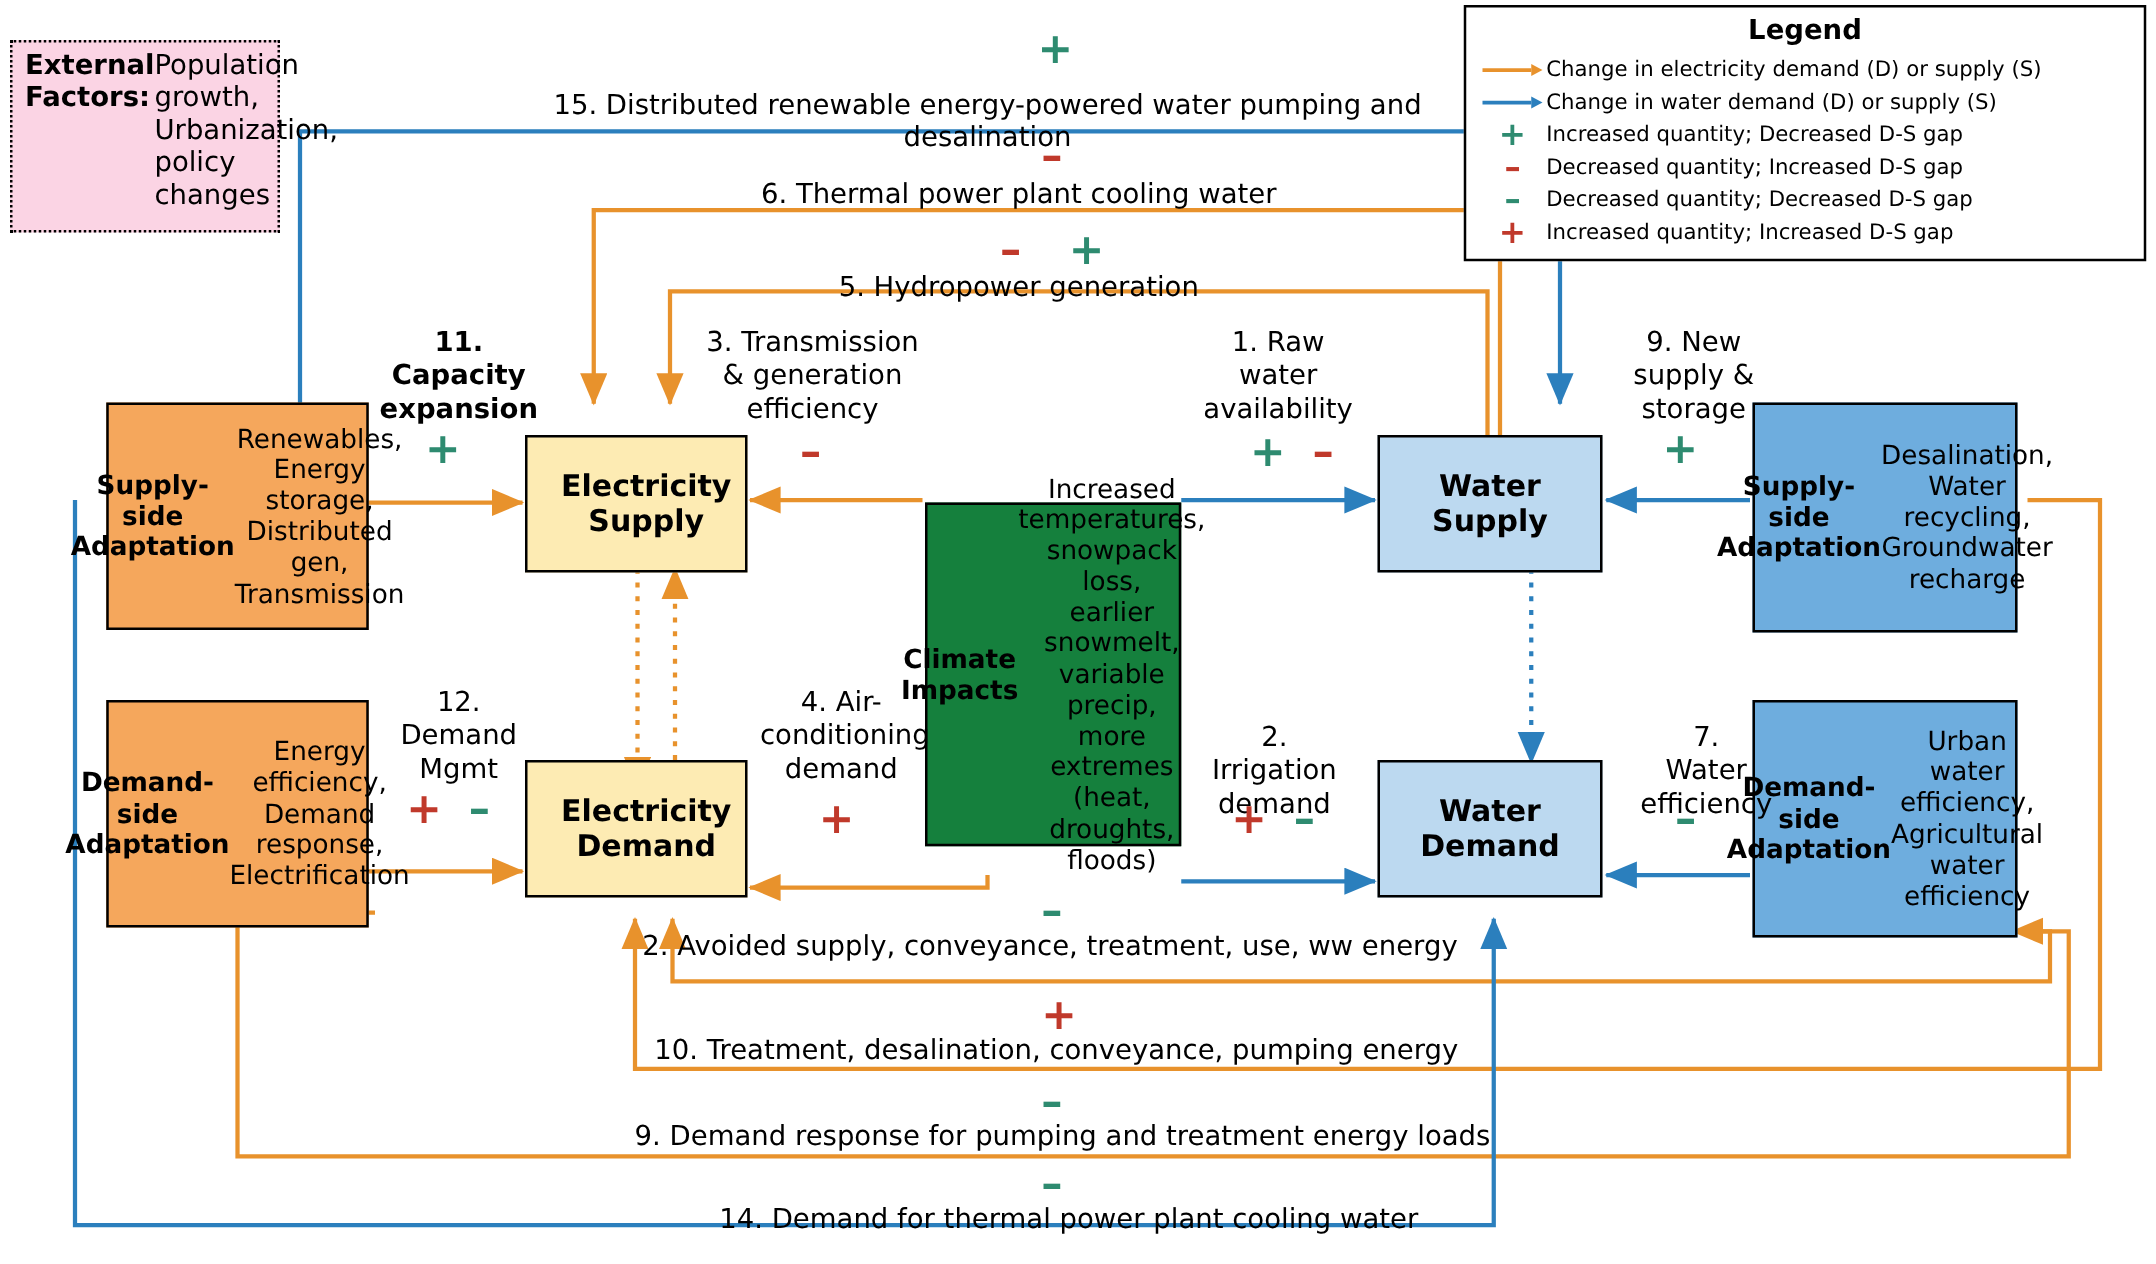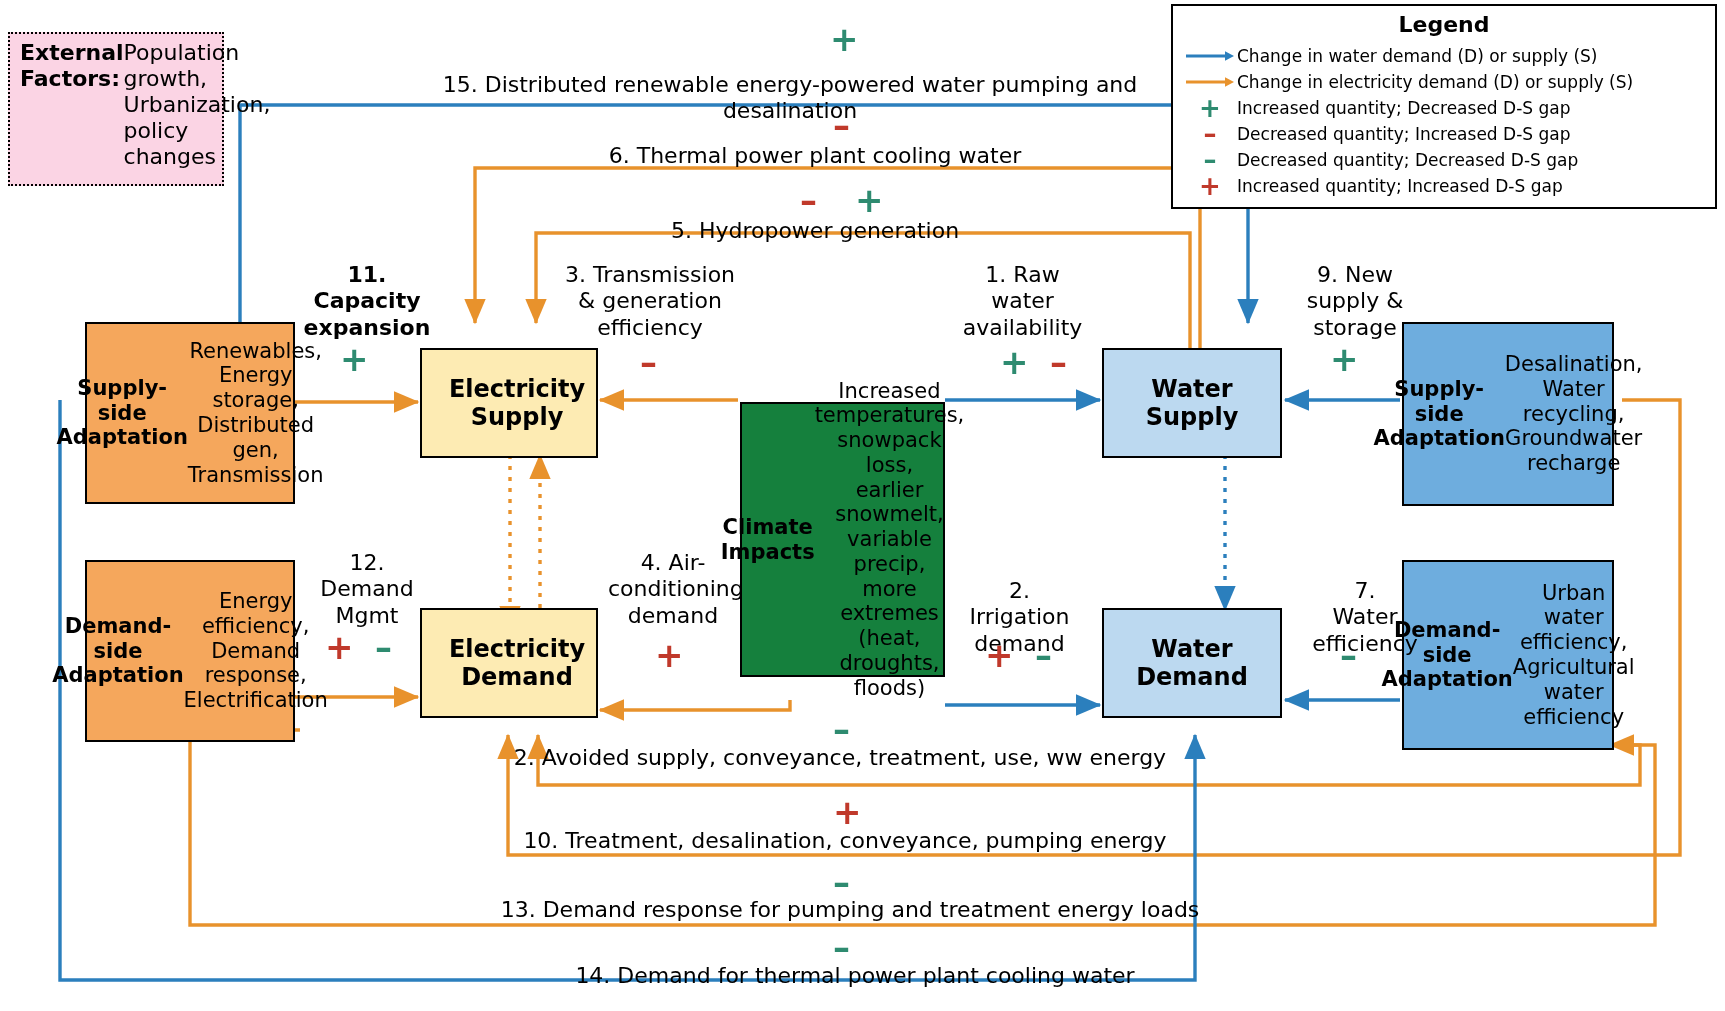--- a/index.html
+++ b/index.html
@@ -310,51 +310,51 @@
   <div class="lbl" style="left:1290px; top:578px; width:150px;">7.
 Water efficiency</div>
   <div class="sign minus-g" style="left:1340px; top:638px;">–</div>
 
   <div class="lbl" style="left:480px; top:745px; width:720px;">2. Avoided supply, conveyance, treatment, use, ww energy</div>
   <div class="sign minus-g" style="left:833px; top:712px;">–</div>
 
   <div class="lbl" style="left:450px; top:828px; width:790px;">10. Treatment, desalination, conveyance, pumping energy</div>
   <div class="sign plus-r" style="left:833px; top:795px;">+</div>
 
-  <div class="lbl" style="left:420px; top:897px; width:860px;">13. Demand response for pumping and treatment energy loads</div>
+  <div class="lbl" style="left:420px; top:897px; width:860px;">9. Demand response for pumping and treatment energy loads</div>
   <div class="sign minus-g" style="left:833px; top:865px;">–</div>
 
   <div class="lbl" style="left:455px; top:963px; width:800px;">14. Demand for thermal power plant cooling water</div>
   <div class="sign minus-g" style="left:833px; top:930px;">–</div>
 
   <div class="legend">
     <h4>Legend</h4>
+
+    <div class="legend-row">
+      <div class="legend-key">
+        <svg width="50" height="14" viewBox="0 0 50 14">
+          <line x1="1" y1="7" x2="40" y2="7" stroke="#e8922c" stroke-width="3"></line>
+          <path d="M40,2.2 L49,7 L40,11.8 z" fill="#e8922c"></path>
+        </svg>
+      </div>
+      <div class="legend-txt">Change in electricity demand (D) or supply (S)</div>
+    </div>
 
     <div class="legend-row">
       <div class="legend-key">
         <svg width="50" height="14" viewBox="0 0 50 14">
           <line x1="1" y1="7" x2="40" y2="7" stroke="#2b7fbd" stroke-width="3"></line>
           <path d="M40,2.2 L49,7 L40,11.8 z" fill="#2b7fbd"></path>
         </svg>
       </div>
       <div class="legend-txt">Change in water demand (D) or supply (S)</div>
     </div>
 
     <div class="legend-row">
       <div class="legend-key">
-        <svg width="50" height="14" viewBox="0 0 50 14">
-          <line x1="1" y1="7" x2="40" y2="7" stroke="#e8922c" stroke-width="3"></line>
-          <path d="M40,2.2 L49,7 L40,11.8 z" fill="#e8922c"></path>
-        </svg>
-      </div>
-      <div class="legend-txt">Change in electricity demand (D) or supply (S)</div>
-    </div>
-
-    <div class="legend-row">
-      <div class="legend-key">
           <span class="sgn plus-g">+</span>
         </div>
       <div class="legend-txt">Increased quantity; Decreased D-S gap</div>
     </div>
 
     <div class="legend-row">
       <div class="legend-key">
           <span class="sgn minus-r">–</span>
         </div>
       <div class="legend-txt">Decreased quantity; Increased D-S gap</div>

